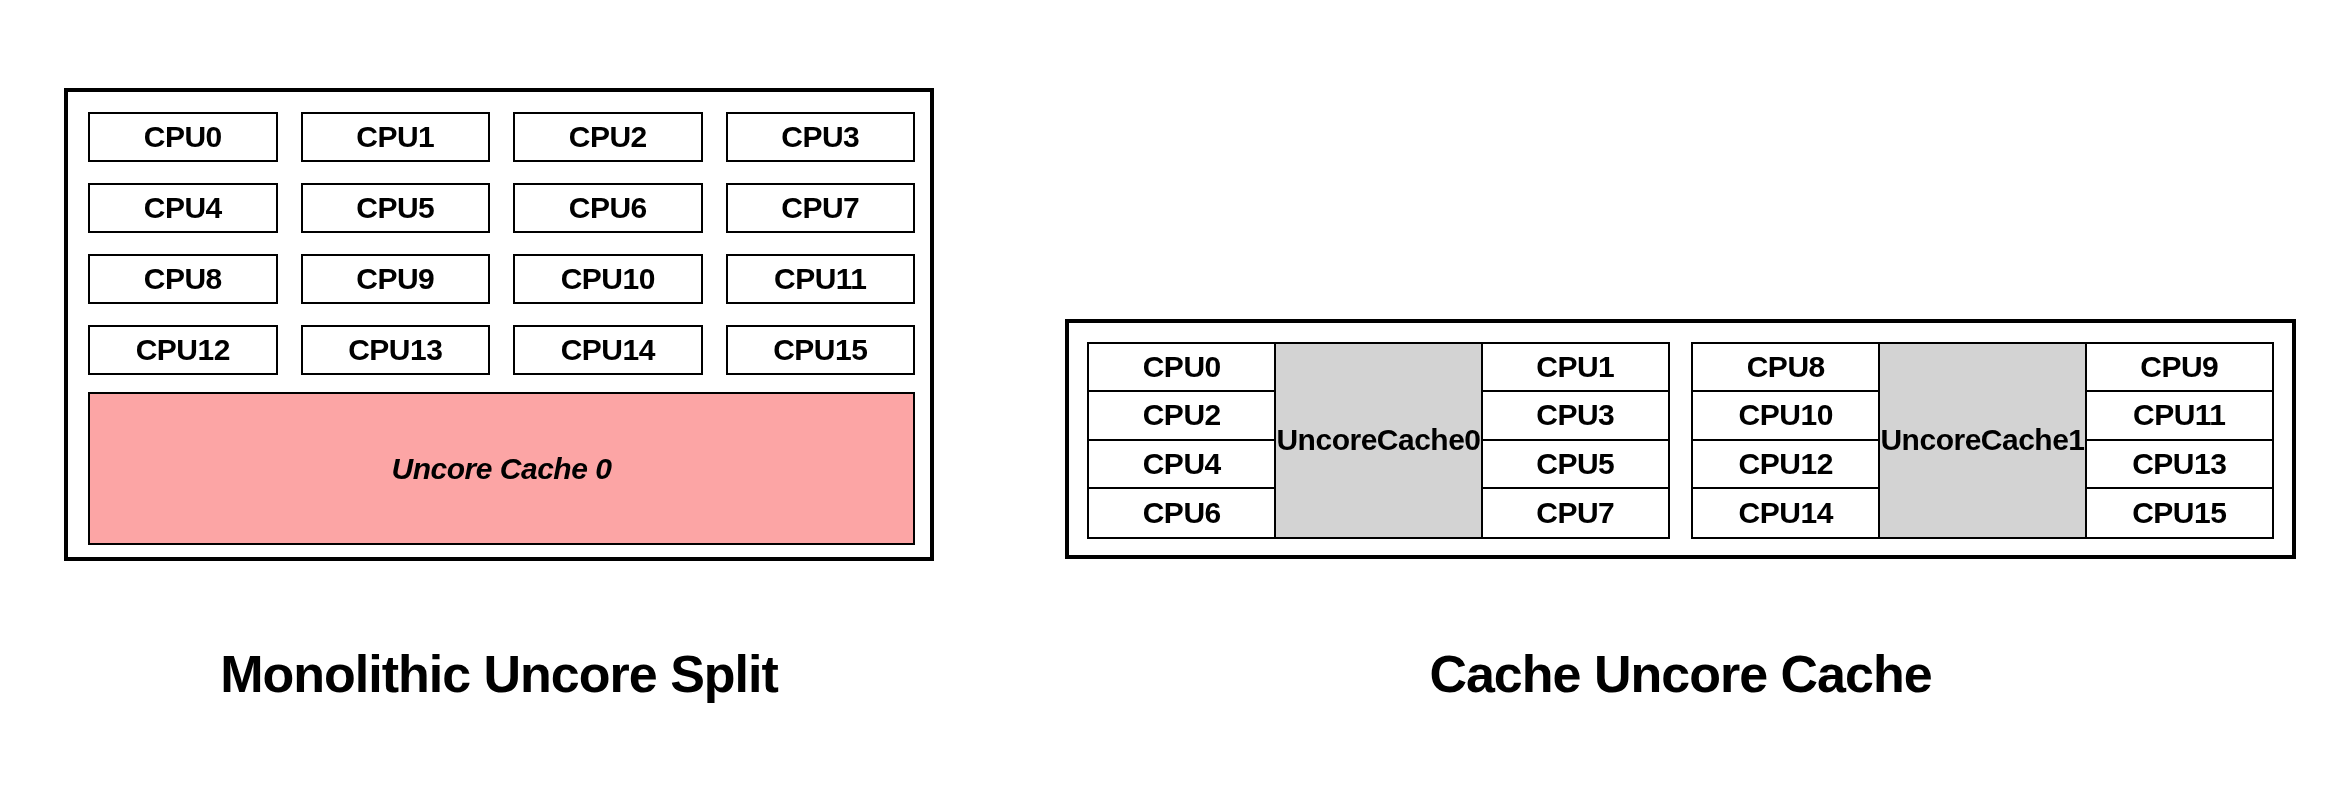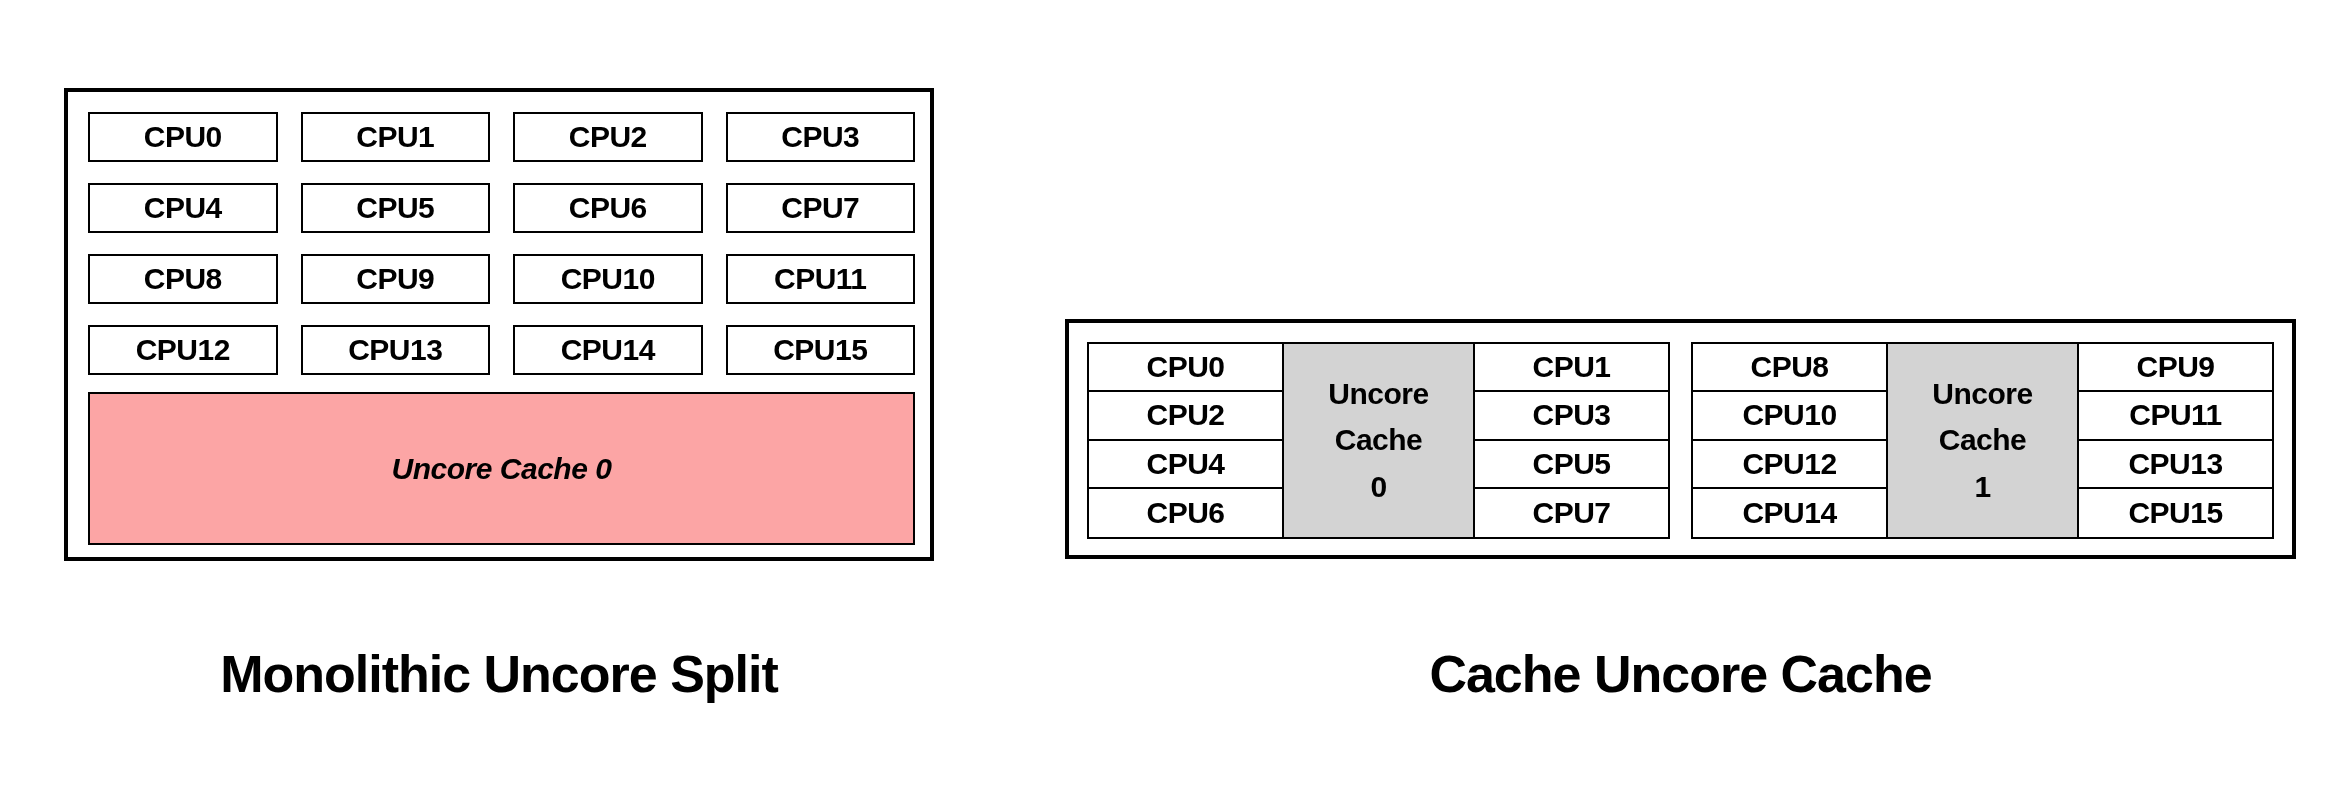--- a/index.html
+++ b/index.html
@@ -101,21 +101,21 @@
   .cache-group .r1 { grid-row: 1; }
   .cache-group .r2 { grid-row: 2; }
   .cache-group .r3 { grid-row: 3; }
   .cache-group .r4 { grid-row: 4; }
   .cache-cell {
     grid-column: 2;
     grid-row: 1 / span 4;
     border-left: 2px solid #000;
     border-right: 2px solid #000;
     display: flex;
-    flex-direction: column;
+    flex-direction: row;
     align-items: center;
     justify-content: center;
     font-size: 30px;
     line-height: 1.55;
     letter-spacing: -0.5px;
     text-align: center;
   }
 
   
   .caption {

